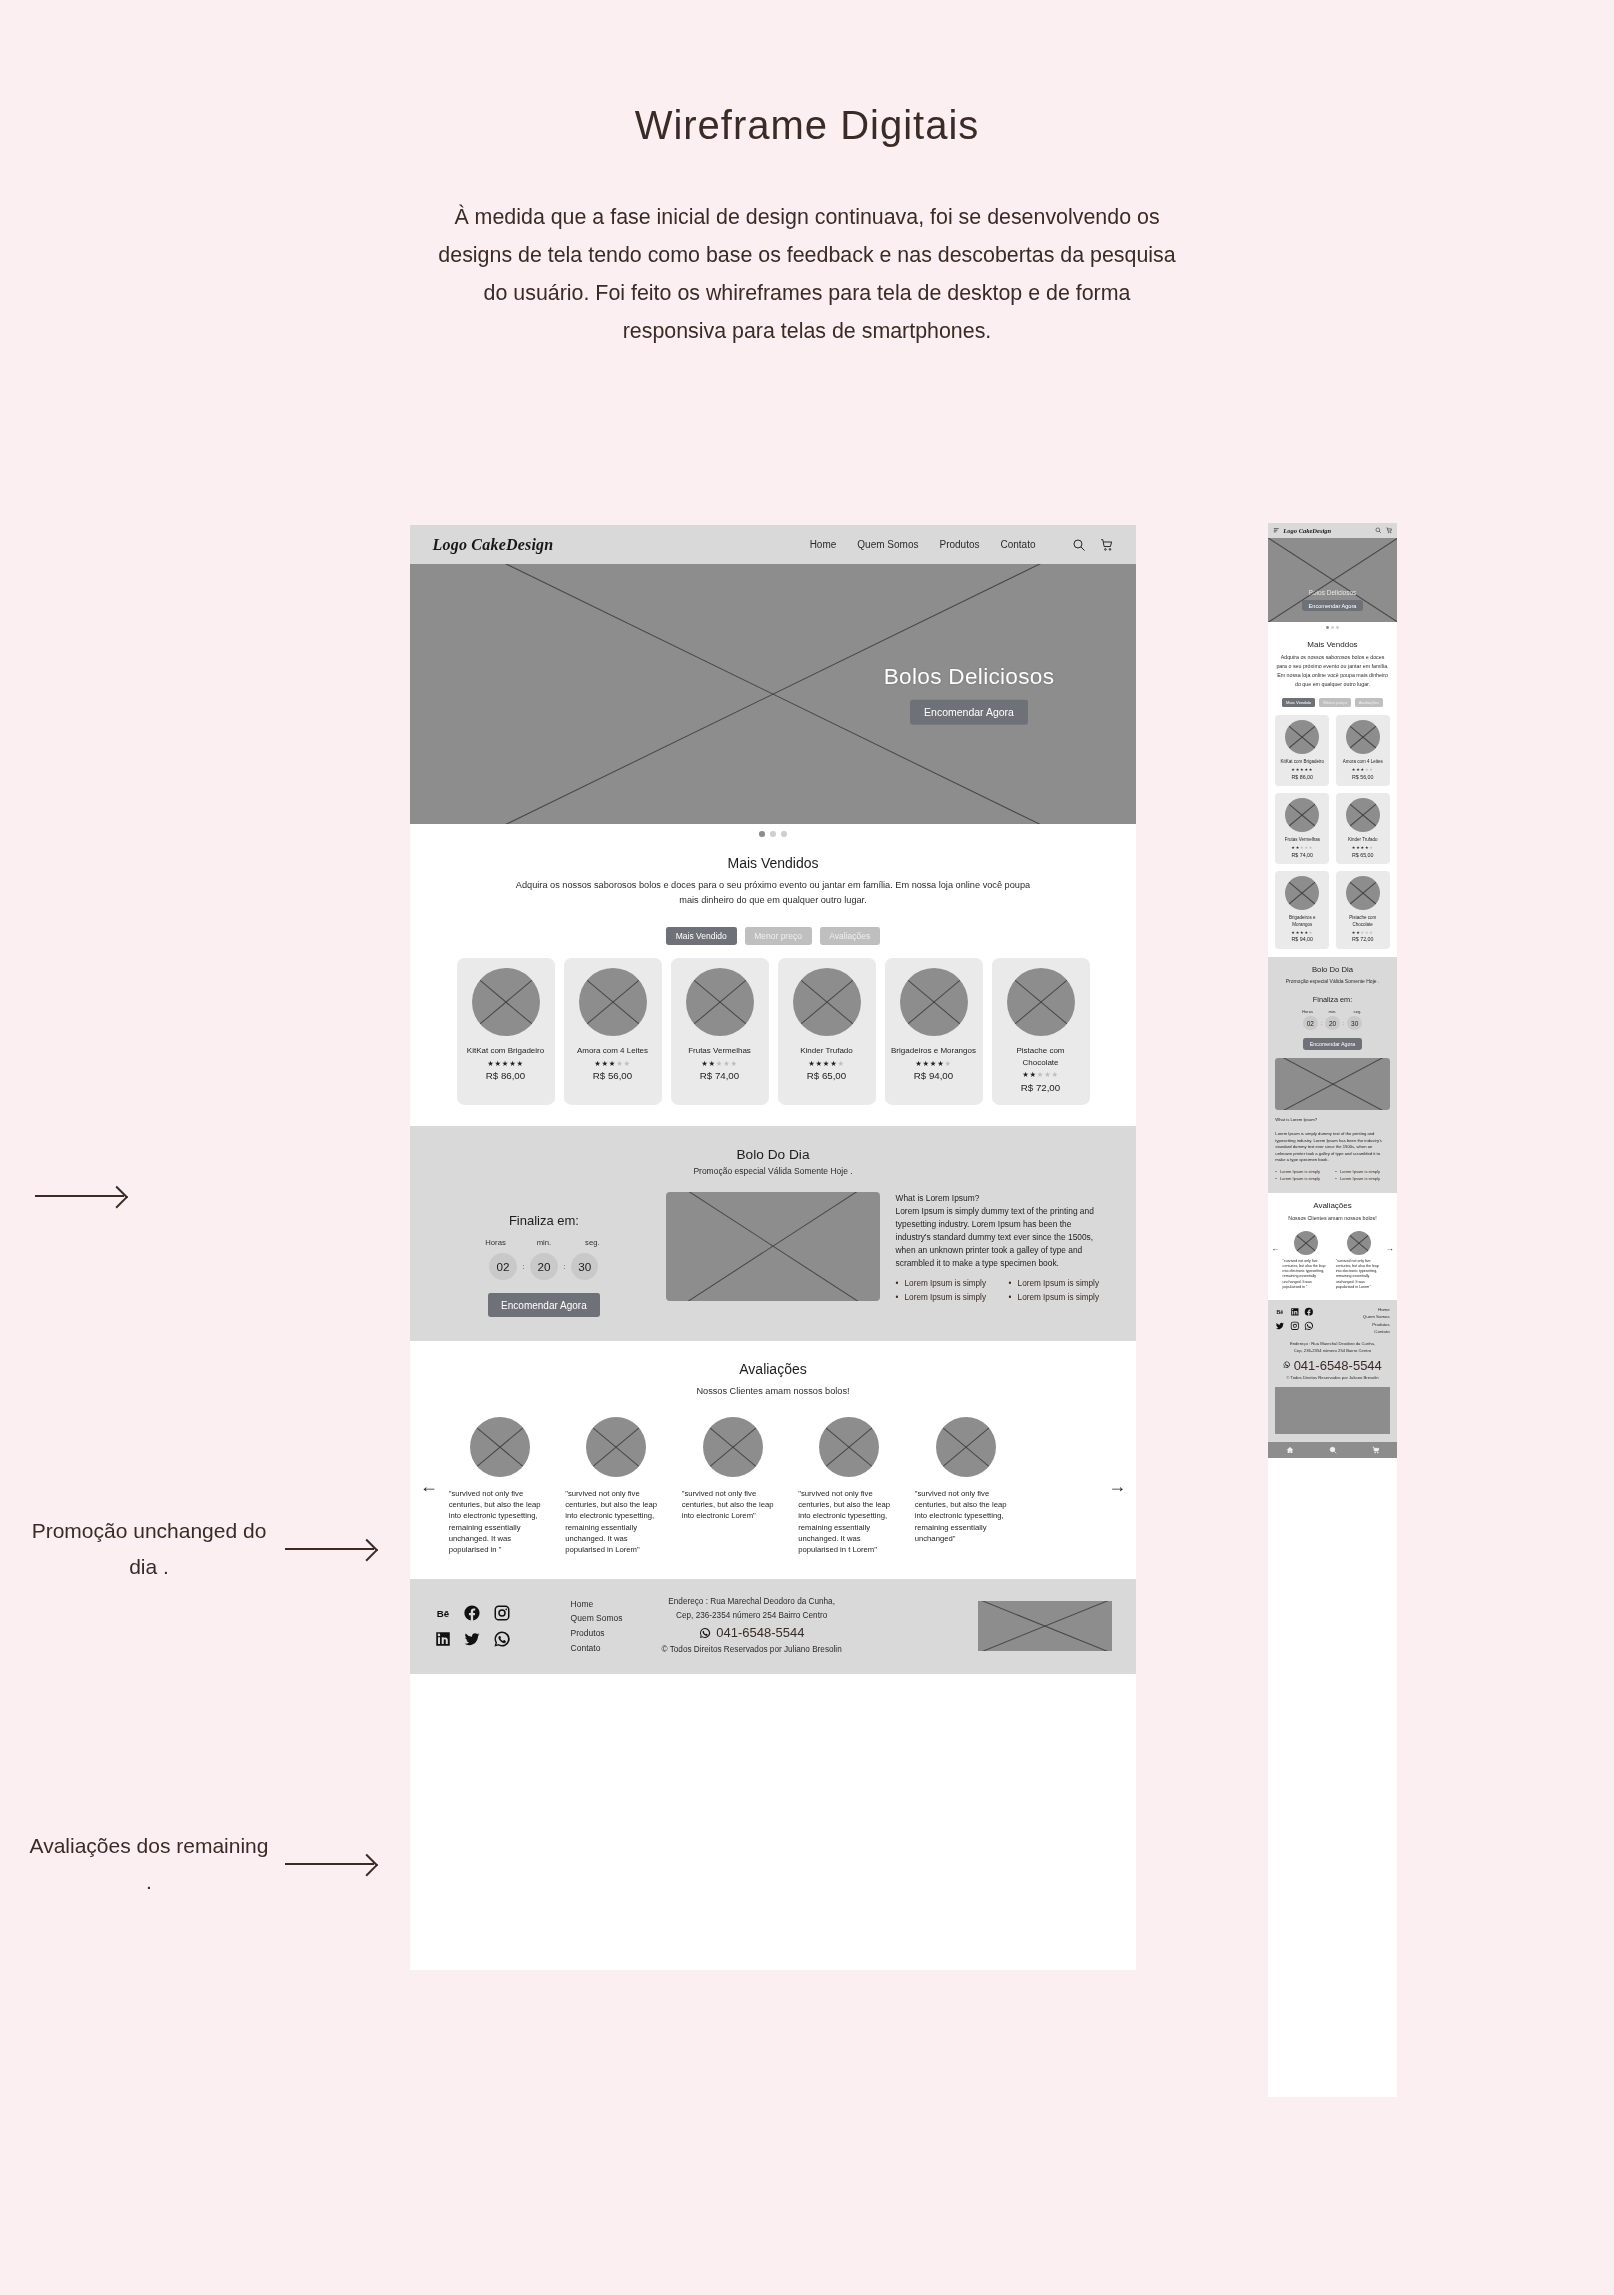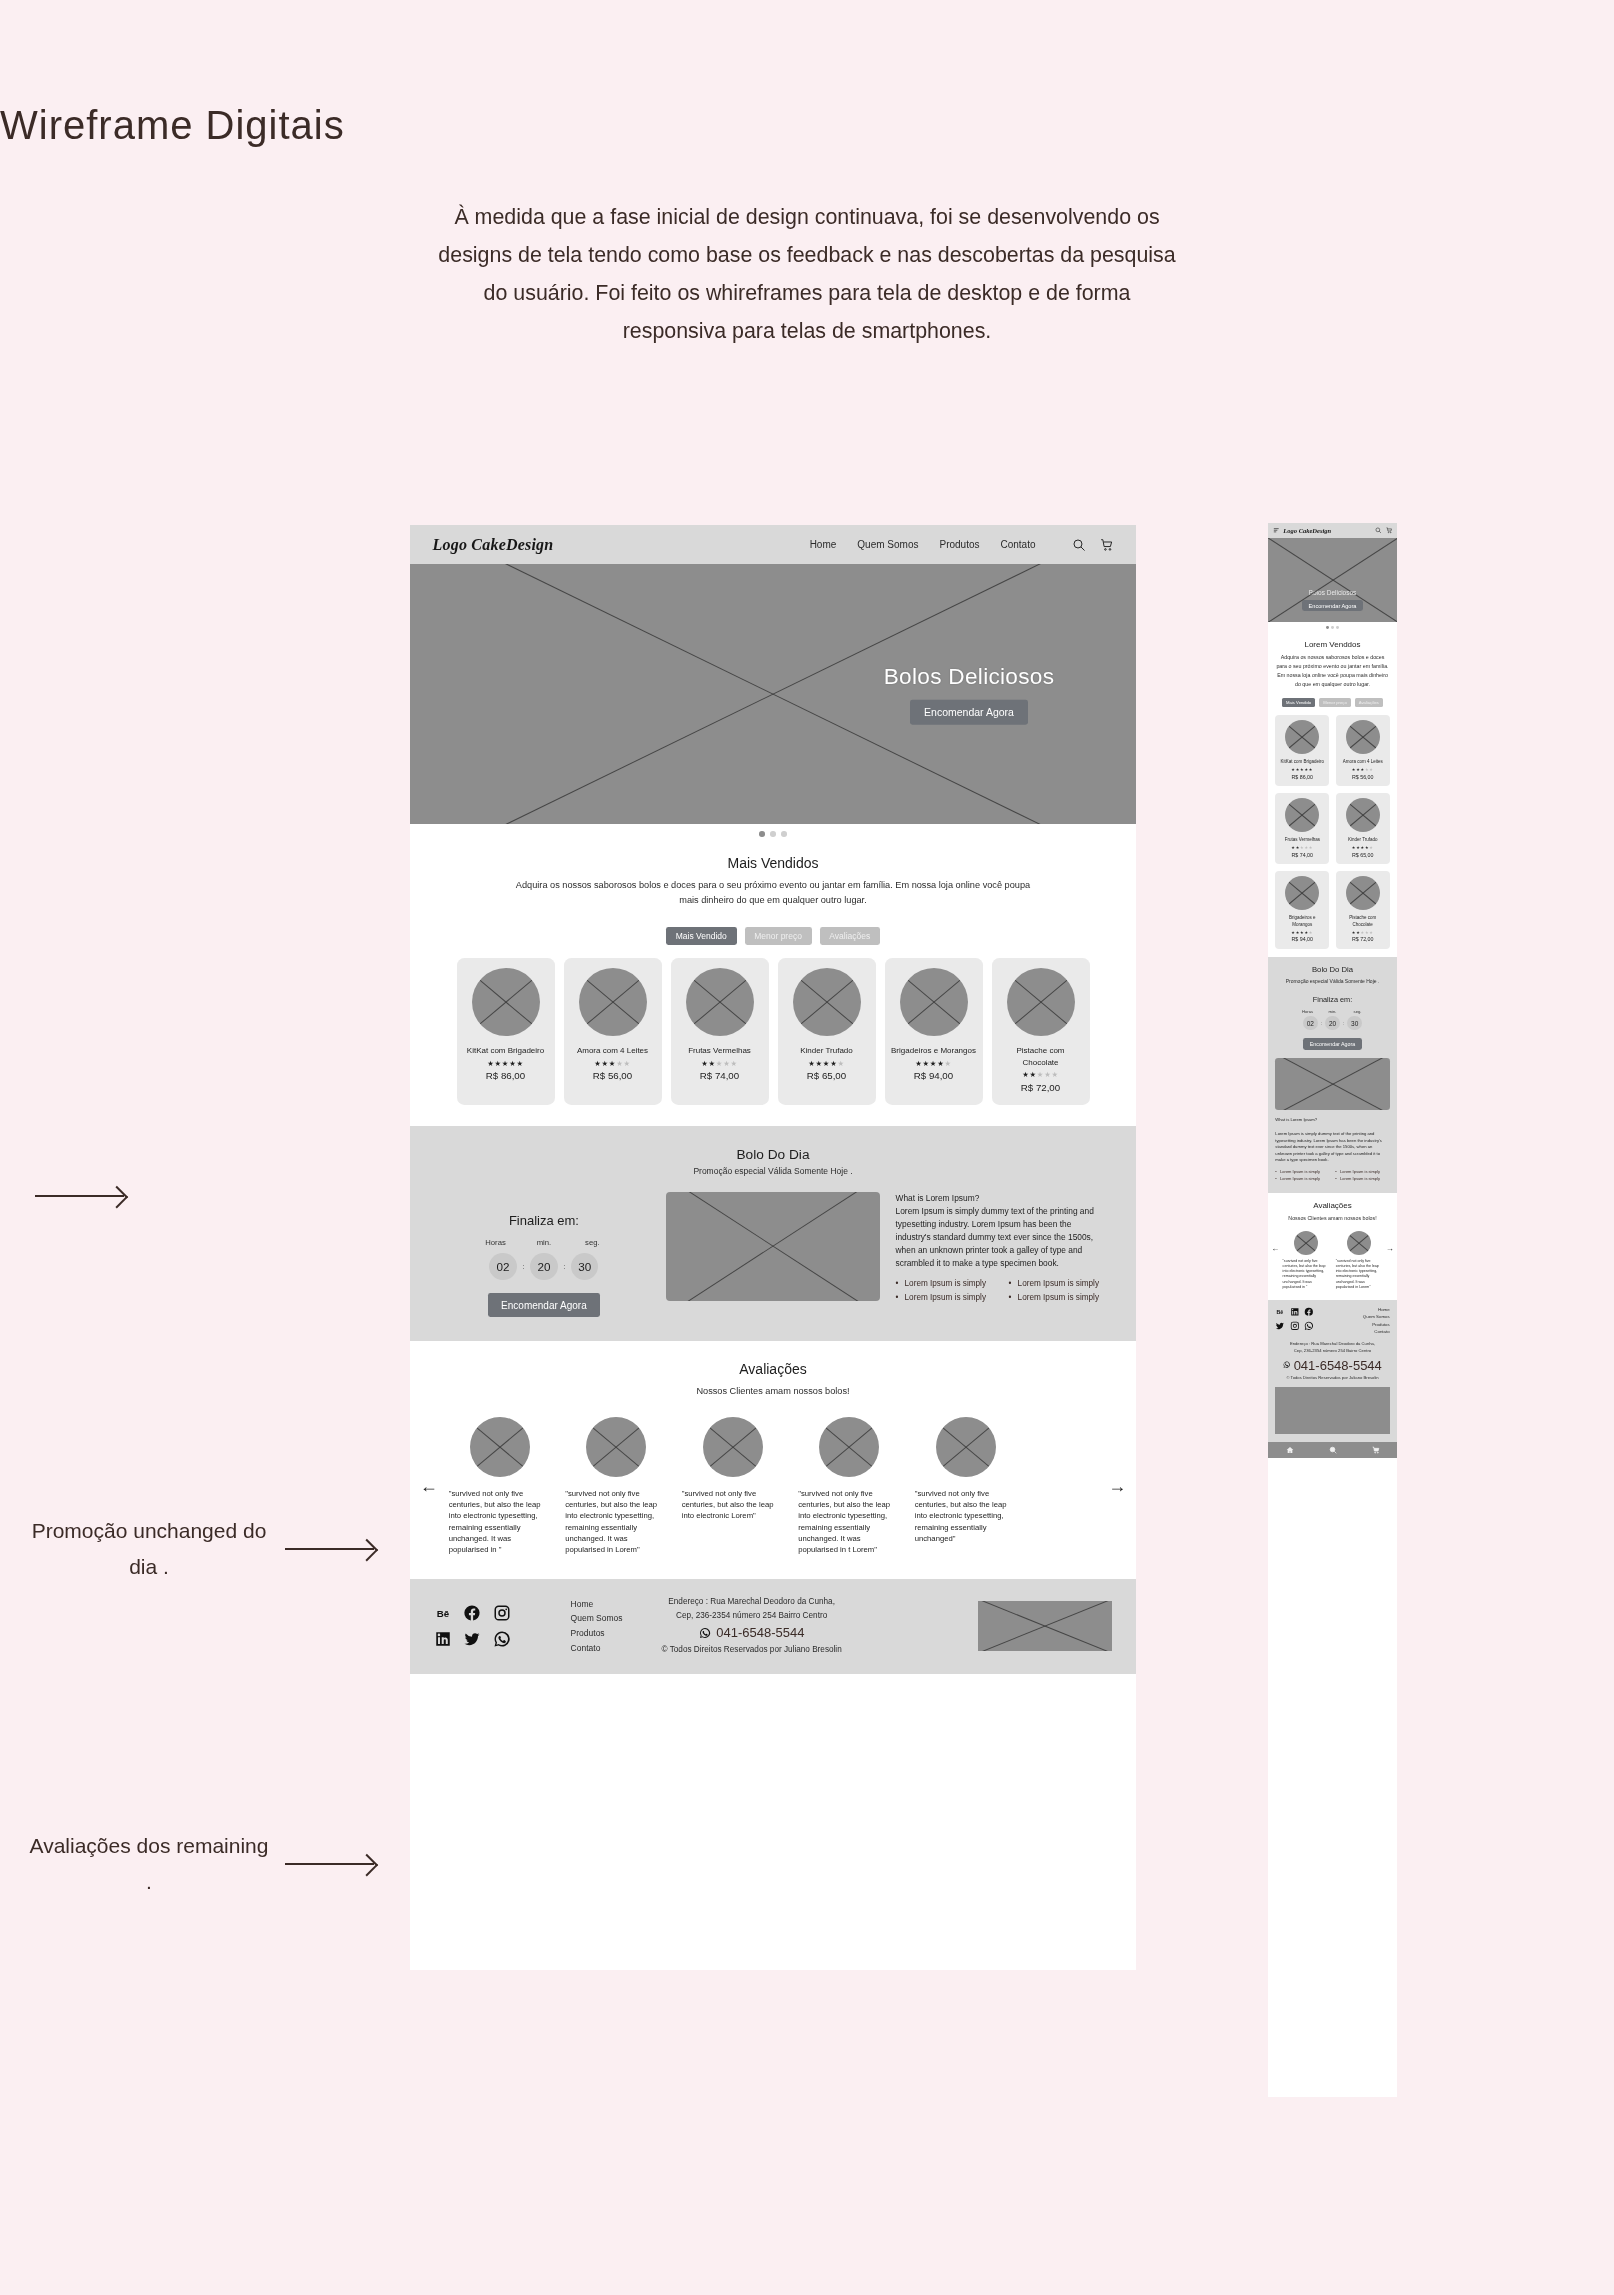--- a/index.html
+++ b/index.html
@@ -8,21 +8,21 @@
     background: #fbeff2;
     font-family: "Liberation Sans", sans-serif;
     color: #3b2b27;
     overflow: hidden;
   }
   .page { position: relative; width: 1614px; height: 2295px; }
 
   
   .intro-title {
     position: absolute; left: 0; right: 0; top: 103px;
-    text-align: left;
+    text-align: center;
     font-size: 40px; font-weight: 400; letter-spacing: 1px;
     color: #3b2b27;
   }
   .intro-body {
     position: absolute; left: 50%; transform: translateX(-50%); top: 198px;
     width: 751px; text-align: center;
     font-size: 21.4px; line-height: 38px; color: #3b2b27;
   }
 
   
@@ -514,21 +514,21 @@
         <button class="btn-dark m-hero-b">Encomendar Agora</button>
       </div>
     </div>
     <div class="m-dots">
       <span class="m-dot on"></span>
       <span class="m-dot"></span>
       <span class="m-dot"></span>
     </div>
 
     <div class="m-sect">
-      <div class="m-title">Lorem Venddos</div>
+      <div class="m-title">Mais Venddos</div>
       <div class="m-sub">Adquira os nossos saborosos bolos e doces para o seu próximo evento ou jantar em família. Em nossa loja online você poupa mais dinheiro do que em qualquer outro lugar.</div>
       <div class="m-tabs">
         <button class="m-tab active">Mais Vendido</button>
         <button class="m-tab">Menor preço</button>
         <button class="m-tab">Avaliações</button>
       </div>
       <div class="m-grid" id="m-products">
           <div class="m-card">
             <div class="m-img ph ph-circle"></div>
             <div class="m-name">KitKat com Brigadeiro</div>

